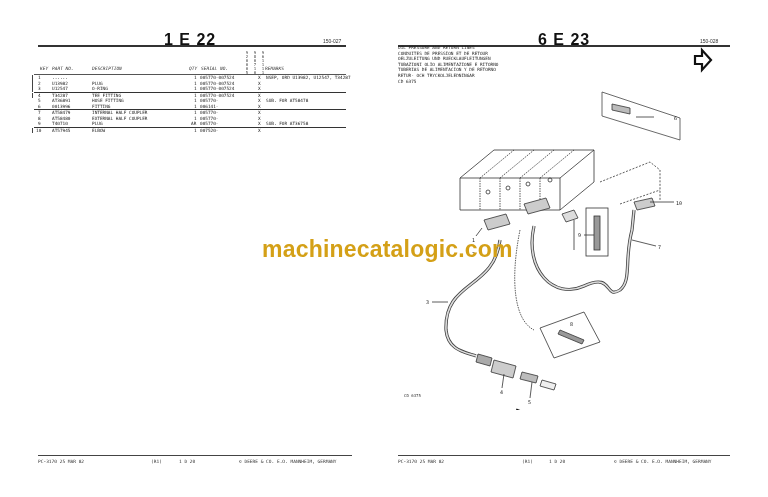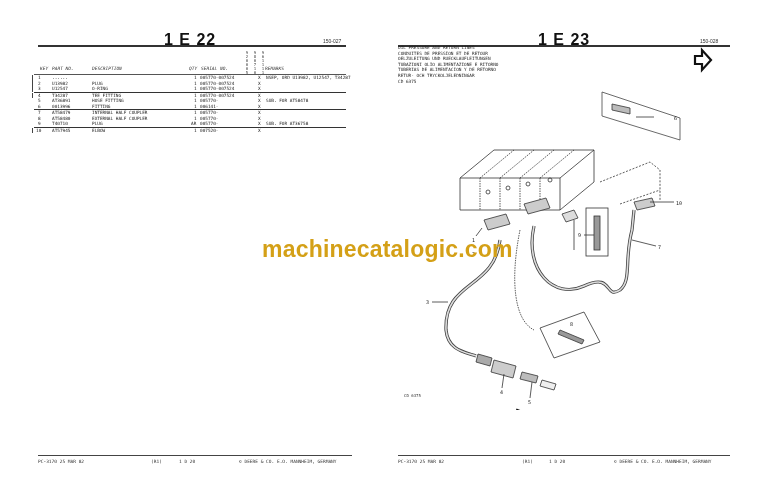--- a/index.html
+++ b/index.html
@@ -146,21 +146,21 @@
   </div>
 
   <div class="bottom-rule" style="left:38px; width:314px;"></div>
   <div class="footer" style="left:38px;">PC-3170 25 MAR 82</div>
   <div class="footer" style="left:151px;">(R1)</div>
   <div class="footer" style="left:179px;">1 D 20</div>
   <div class="footer" style="left:239px;">© DEERE &amp; CO. E.O. MANNHEIM, GERMANY</div>
 </div>
 
 <div class="page right">
-  <div class="page-num" style="left:154px;">1 E 23</div>
+  <div class="page-num" style="left:154px;">6 E 23</div>
   <div class="page-code" style="left:316px;">150-028</div>
   <div class="top-rule" style="left:14px; width:332px;"></div>
   <div class="bottom-rule" style="left:14px; width:332px;"></div>
   <div class="footer" style="left:14px;">PC-3170 25 MAR 82</div>
   <div class="footer" style="left:138px;">(R1)</div>
   <div class="footer" style="left:165px;">1 D 20</div>
   <div class="footer" style="left:230px;">© DEERE &amp; CO. E.O. MANNHEIM, GERMANY</div>
 </div>
 
 <div class="title-block"><div>OIL PRESSURE AND RETURN LINES</div><div>CONDUITES DE PRESSION ET DE RETOUR</div><div>OELZULEITUNG UND RUECKLAUFLEITUNGEN</div><div>TUBAZIONI OLIO ALIMENTAZIONE E RITORNO</div><div>TUBERIAS DE ALIMENTACION Y DE RETORNO</div><div>RETUR- OCH TRYCKOLJELEDNINGAR</div><div>CD 6375</div></div>

